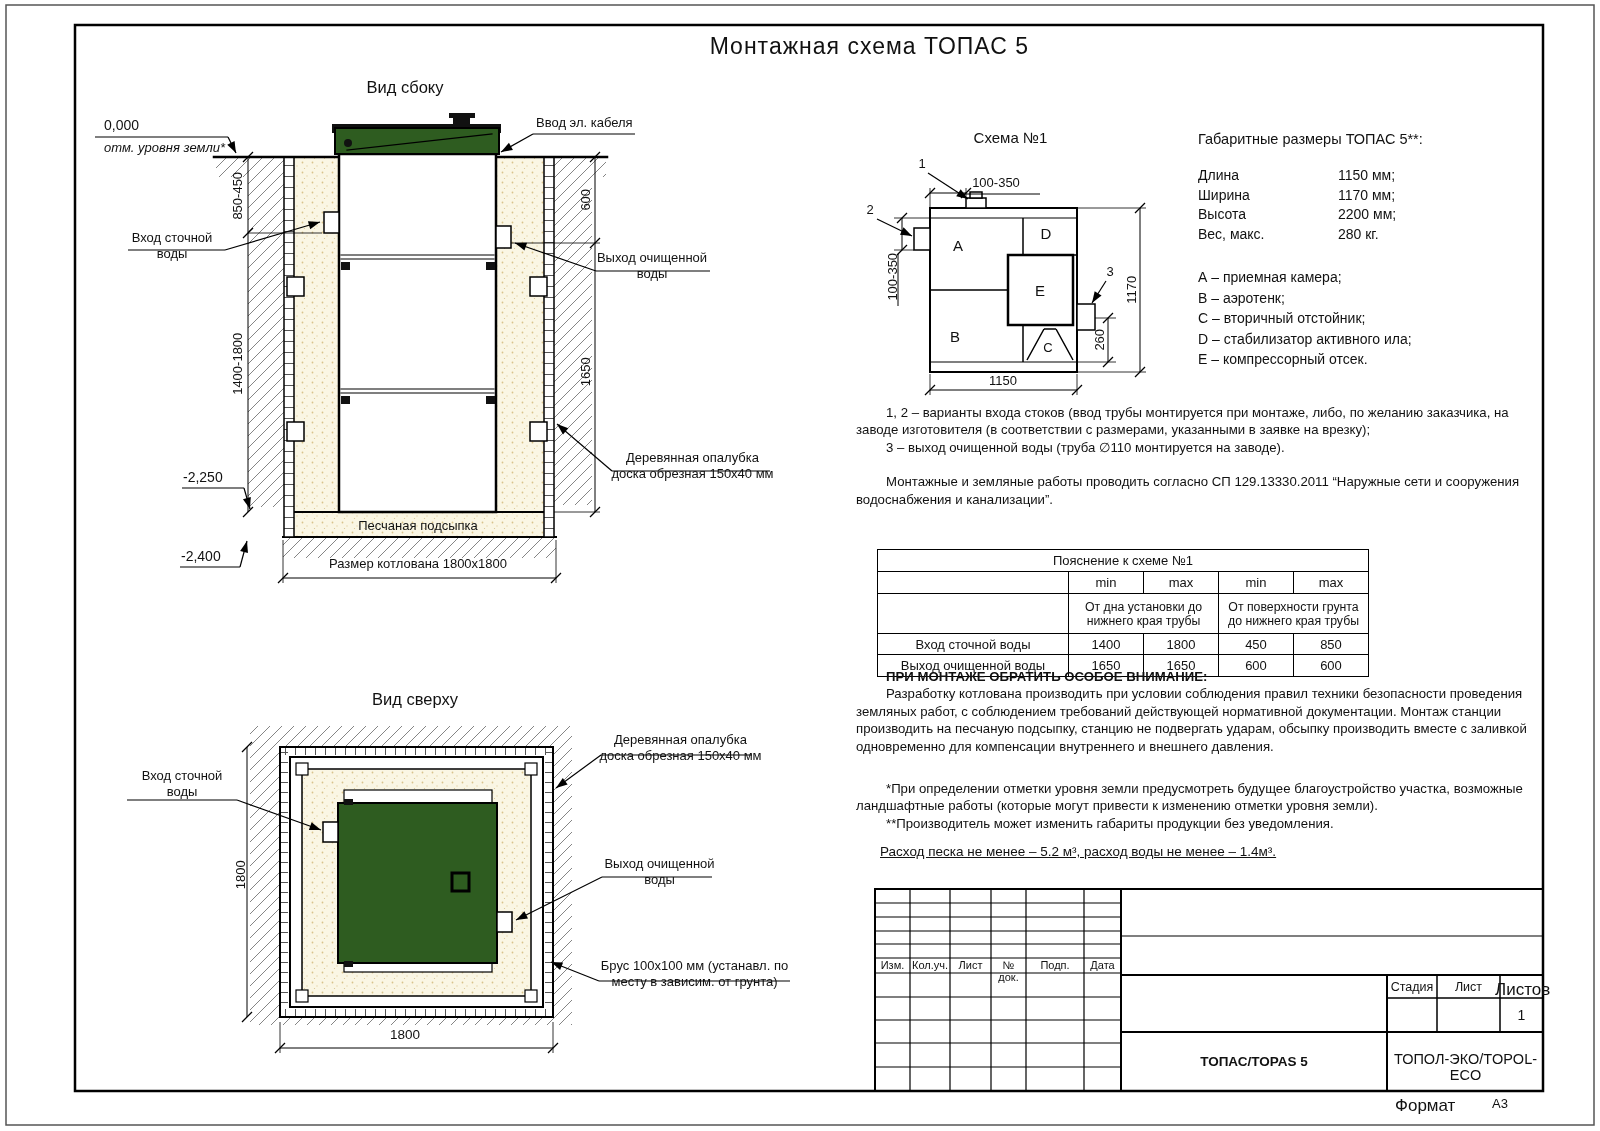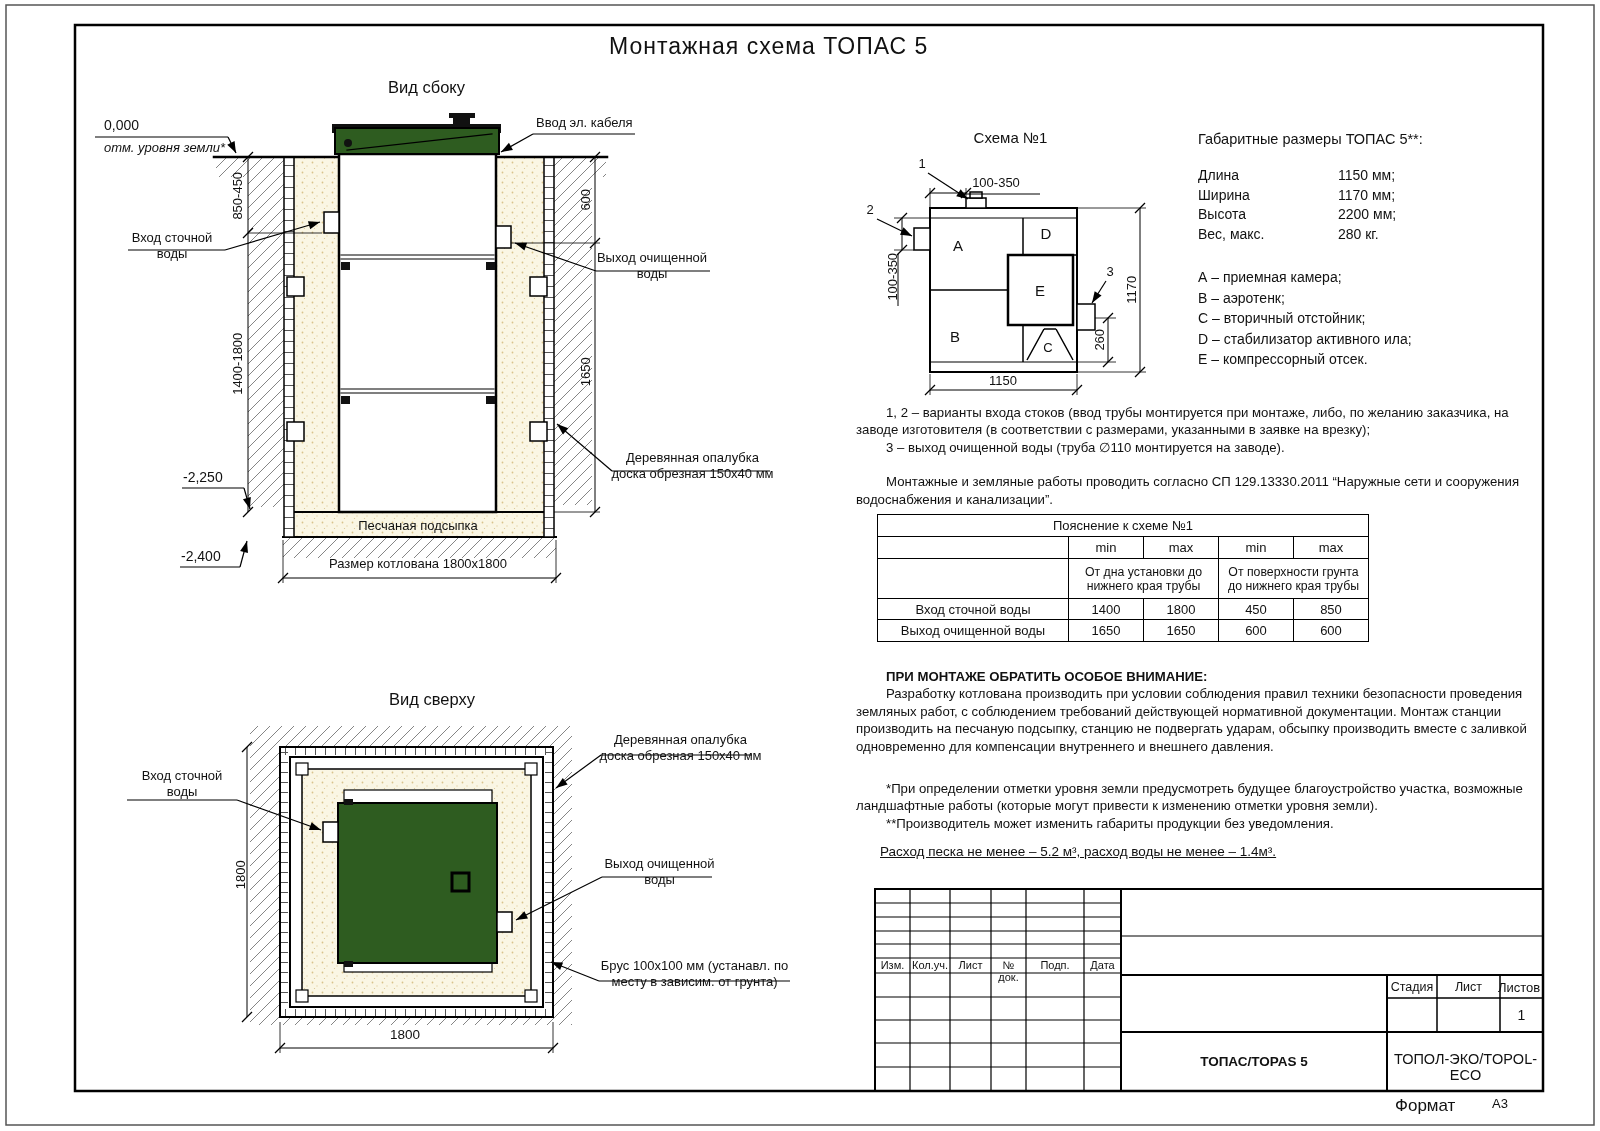--- a/index.html
+++ b/index.html
@@ -3,27 +3,27 @@
 <meta charset="utf-8">
 <style>
   html,body{margin:0;padding:0;background:#fff;}
   #sheet{position:relative;width:1600px;height:1131px;background:#fff;
          font-family:"Liberation Sans",sans-serif;color:#111;overflow:hidden;}
   svg{position:absolute;left:0;top:0;}
   .lbl{position:absolute;font-size:13px;line-height:15.5px;text-align:center;
        white-space:pre-line;color:#111;z-index:3;}
   .left{text-align:left;}
   .rot{transform:rotate(-90deg);}
-  .vtitle{font-size:16.5px;text-align:right;}
-  .main-title{position:absolute;font-size:23px;letter-spacing:1px;text-align:left;z-index:3;}
+  .vtitle{font-size:16.5px;}
+  .main-title{position:absolute;font-size:23px;letter-spacing:1px;text-align:right;z-index:3;}
   .para{position:absolute;font-size:13.2px;line-height:17.4px;z-index:3;}
   .para p{margin:0;text-indent:30px;}
   .heading{font-weight:bold;}
   .underline{text-decoration:underline;}
-  table.expl{position:absolute;left:877px;top:514px;border-collapse:collapse;z-index:3;
+  table.expl{position:absolute;left:877px;top:549px;border-collapse:collapse;z-index:3;
              font-size:13px;table-layout:fixed;}
   table.expl td{border:1.6px solid #000;text-align:center;vertical-align:middle;padding:0 2px;}
   table.expl td.grp{font-size:12.3px;line-height:14px;}
   .specs{position:absolute;left:1198px;top:131px;width:340px;font-size:14px;z-index:3;}
   .specs .st{font-size:14.5px;margin-bottom:20px;}
   .specs .row{display:flex;height:19.5px;}
   .specs .row .k{width:140px;}
   .specs .legend{margin-top:22px;}
   .specs .legend p{margin:0;line-height:20.6px;}
   .tb-txt{position:absolute;z-index:3;text-align:center;}
@@ -358,20 +358,20 @@
 <div class="para underline" style="left:880px;top:843px;width:640px;font-size:13.5px;">Расход песка не менее – 5.2 м³, расход воды не менее – 1.4м³.</div>
 
 <div class="tb-txt" style="left:875px;top:959px;width:35px;font-size:11px;">Изм.</div>
 <div class="tb-txt" style="left:910px;top:959px;width:40px;font-size:11px;">Кол.уч.</div>
 <div class="tb-txt" style="left:950px;top:959px;width:41px;font-size:11px;">Лист</div>
 <div class="tb-txt" style="left:991px;top:959px;width:35px;font-size:11px;">№ док.</div>
 <div class="tb-txt" style="left:1026px;top:959px;width:58px;font-size:11px;">Подп.</div>
 <div class="tb-txt" style="left:1084px;top:959px;width:37px;font-size:11px;">Дата</div>
 <div class="tb-txt" style="left:1387px;top:980px;width:50px;font-size:12.5px;">Стадия</div>
 <div class="tb-txt" style="left:1437px;top:980px;width:63px;font-size:12.5px;">Лист</div>
-<div class="tb-txt" style="left:1495px;top:980px;width:48px;font-size:13px;">Листов</div>
+<div class="tb-txt" style="left:1495px;top:980px;width:48px;font-size:17px;">Листов</div>
 <div class="tb-txt" style="left:1500px;top:1007px;width:43px;font-size:14px;">1</div>
 <div class="tb-txt" style="left:1124px;top:1054px;width:260px;font-size:13.5px;font-weight:bold;">ТОПАС/TOPAS 5</div>
 <div class="tb-txt" style="left:1388px;top:1051px;width:155px;font-size:14.5px;">ТОПОЛ-ЭКО/TOPOL-ECO</div>
 <div class="tb-txt" style="left:1395px;top:1096px;width:60px;font-size:17px;">Формат</div>
 <div class="tb-txt" style="left:1480px;top:1096px;width:40px;font-size:13px;">А3</div>
 
 </div>
 
 </body></html>

